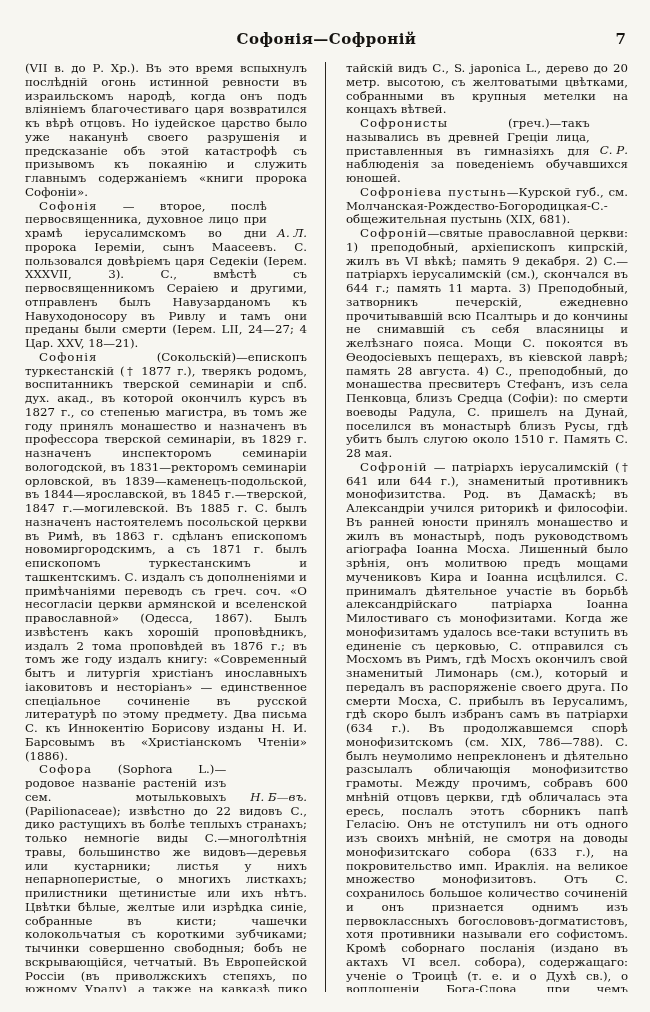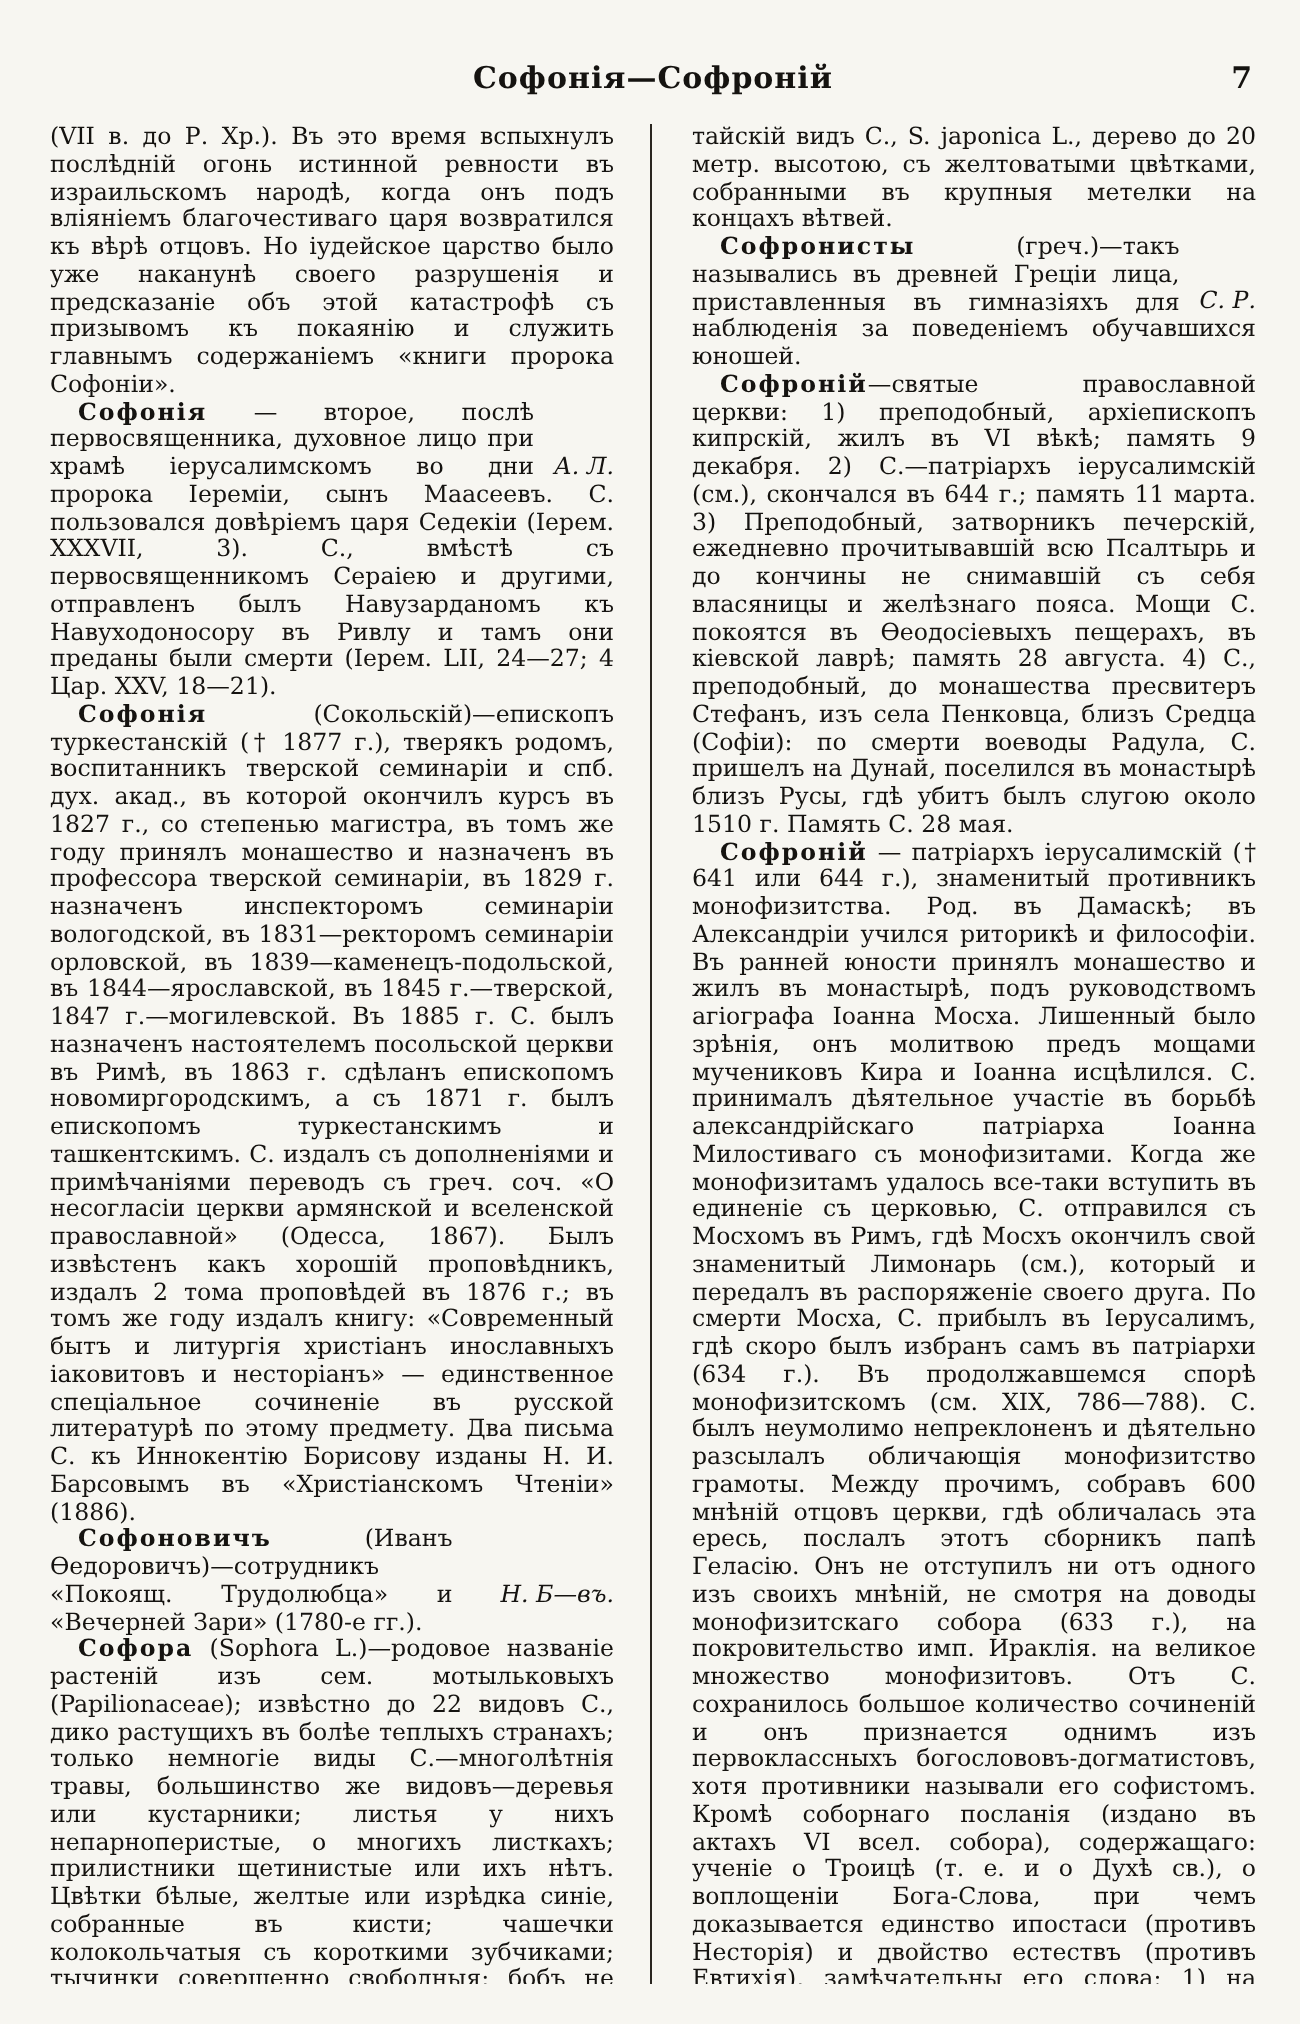--- a/index.html
+++ b/index.html
@@ -52,21 +52,21 @@
     width:1px;
     background:#2a2620;
     flex:0 0 1px;
   }
   p.para{
     margin:0;
     text-indent:14px;
   }
   p.para.cont{text-indent:0;}
   .lead{
-    font-weight:bold;
+    font-weight:normal;
     letter-spacing:1px;
   }
   .sig{
     float:right;
     font-style:italic;
     padding-left:10px;
     margin-top:41px;
   }
 </style>
 </head>
@@ -75,24 +75,24 @@
 <div class="page">
   <div class="header">
     <span class="header-title">Софонія—Софроній</span>
     <span class="page-number">7</span>
   </div>
   <div class="columns">
     <div class="column left" id="col-left">
         <p class="para cont">(VII в. до Р. Хр.). Въ это время вспыхнулъ послѣдній огонь истинной ревности въ израильскомъ народѣ, когда онъ подъ вліяніемъ благочестиваго царя возвратился къ вѣрѣ отцовъ. Но іудейское царство было уже наканунѣ своего разрушенія и предсказаніе объ этой катастрофѣ съ призывомъ къ покаянію и служить главнымъ содержаніемъ «книги пророка Софоніи».<span class="sig">А. Л.</span></p>
         <p class="para"><span class="lead">Софонія</span> — второе, послѣ первосвященника, духовное лицо при храмѣ іерусалимскомъ во дни пророка Іереміи, сынъ Маасеевъ. С. пользовался довѣріемъ царя Седекіи (Іерем. XXXVII, 3). С., вмѣстѣ съ первосвященникомъ Сераіею и другими, отправленъ былъ Навузарданомъ къ Навуходоносору въ Ривлу и тамъ они преданы были смерти (Іерем. LII, 24—27; 4 Цар. XXV, 18—21).</p>
         <p class="para"><span class="lead">Софонія</span> (Сокольскій)—епископъ туркестанскій († 1877 г.), тверякъ родомъ, воспитанникъ тверской семинаріи и спб. дух. акад., въ которой окончилъ курсъ въ 1827 г., со степенью магистра, въ томъ же году принялъ монашество и назначенъ въ профессора тверской семинаріи, въ 1829 г. назначенъ инспекторомъ семинаріи вологодской, въ 1831—ректоромъ семинаріи орловской, въ 1839—каменецъ-подольской, въ 1844—ярославской, въ 1845 г.—тверской, 1847 г.—могилевской. Въ 1885 г. С. былъ назначенъ настоятелемъ посольской церкви въ Римѣ, въ 1863 г. сдѣланъ епископомъ новомиргородскимъ, а съ 1871 г. былъ епископомъ туркестанскимъ и ташкентскимъ. С. издалъ съ дополненіями и примѣчаніями переводъ съ греч. соч. «О несогласіи церкви армянской и вселенской православной» (Одесса, 1867). Былъ извѣстенъ какъ хорошій проповѣдникъ, издалъ 2 тома проповѣдей въ 1876 г.; въ томъ же году издалъ книгу: «Современный бытъ и литургія христіанъ инославныхъ іаковитовъ и несторіанъ» — единственное спеціальное сочиненіе въ русской литературѣ по этому предмету. Два письма С. къ Иннокентію Борисову изданы Н. И. Барсовымъ въ «Христіанскомъ Чтеніи» (1886).<span class="sig">Н. Б—въ.</span></p>
-        <p class="para"><span class="lead">Софоновичъ</span> (Иванъ Ѳедоровичъ)—сотрудникъ «Покоящ. Трудолюбца» и «Вечерней Зари» (1780-е гг.).</p>
         <p class="para"><span class="lead">Софора</span> (Sophora L.)—родовое названіе растеній изъ сем. мотыльковыхъ (Papilionaceae); извѣстно до 22 видовъ С., дико растущихъ въ болѣе теплыхъ странахъ; только немногіе виды С.—многолѣтнія травы, большинство же видовъ—деревья или кустарники; листья у нихъ непарноперистые, о многихъ листкахъ; прилистники щетинистые или ихъ нѣтъ. Цвѣтки бѣлые, желтые или изрѣдка синіе, собранные въ кисти; чашечки колокольчатыя съ короткими зубчиками; тычинки совершенно свободныя; бобъ не вскрывающійся, четчатый. Въ Европейской Россіи (въ приволжскихъ степяхъ, по южному Уралу), а также на кавказѣ дико растетъ S. alopecuroides L.—многолѣтняя прижатопушистая трава, съ прямыми, высокими (до 80 стм.) стеблями и бѣловатыми цвѣтками, собранными въ верхушечныя кисти. Въ садахъ южной Россіи, а также въ Европѣ иногда разводится ки-</p>
       </div>
     <div class="divider"></div>
     <div class="column right" id="col-right">
         <p class="para cont">тайскій видъ С., S. japonica L., дерево до 20 метр. высотою, съ желтоватыми цвѣтками, собранными въ крупныя метелки на концахъ вѣтвей.<span class="sig">С. Р.</span></p>
         <p class="para"><span class="lead">Софронисты</span> (греч.)—такъ назывались въ древней Греціи лица, приставленныя въ гимназіяхъ для наблюденія за поведеніемъ обучавшихся юношей.</p>
+        <p class="para"><span class="lead">Софроніева пустынь</span>—Курской губ., см. Молчанская-Рождество-Богородицкая-С.-общежительная пустынь (XIX, 681).</p>
         <p class="para"><span class="lead">Софроній</span>—святые православной церкви: 1) преподобный, архіепископъ кипрскій, жилъ въ VI вѣкѣ; память 9 декабря. 2) С.—патріархъ іерусалимскій (см.), скончался въ 644 г.; память 11 марта. 3) Преподобный, затворникъ печерскій, ежедневно прочитывавшій всю Псалтырь и до кончины не снимавшій съ себя власяницы и желѣзнаго пояса. Мощи С. покоятся въ Ѳеодосіевыхъ пещерахъ, въ кіевской лаврѣ; память 28 августа. 4) С., преподобный, до монашества пресвитеръ Стефанъ, изъ села Пенковца, близъ Средца (Софіи): по смерти воеводы Радула, С. пришелъ на Дунай, поселился въ монастырѣ близъ Русы, гдѣ убитъ былъ слугою около 1510 г. Память С. 28 мая.</p>
         <p class="para"><span class="lead">Софроній</span> — патріархъ іерусалимскій († 641 или 644 г.), знаменитый противникъ монофизитства. Род. въ Дамаскѣ; въ Александріи учился риторикѣ и философіи. Въ ранней юности принялъ монашество и жилъ въ монастырѣ, подъ руководствомъ агіографа Іоанна Мосха. Лишенный было зрѣнія, онъ молитвою предъ мощами мучениковъ Кира и Іоанна исцѣлился. С. принималъ дѣятельное участіе въ борьбѣ александрійскаго патріарха Іоанна Милостиваго съ монофизитами. Когда же монофизитамъ удалось все-таки вступить въ единеніе съ церковью, С. отправился съ Мосхомъ въ Римъ, гдѣ Мосхъ окончилъ свой знаменитый Лимонарь (см.), который и передалъ въ распоряженіе своего друга. По смерти Мосха, С. прибылъ въ Іерусалимъ, гдѣ скоро былъ избранъ самъ въ патріархи (634 г.). Въ продолжавшемся спорѣ монофизитскомъ (см. XIX, 786—788). С. былъ неумолимо непреклоненъ и дѣятельно разсылалъ обличающія монофизитство грамоты. Между прочимъ, собравъ 600 мнѣній отцовъ церкви, гдѣ обличалась эта ересь, послалъ этотъ сборникъ папѣ Геласію. Онъ не отступилъ ни отъ одного изъ своихъ мнѣній, не смотря на доводы монофизитскаго собора (633 г.), на покровительство имп. Ираклія. на великое множество монофизитовъ. Отъ С. сохранилось большое количество сочиненій и онъ признается однимъ изъ первоклассныхъ богослововъ-догматистовъ, хотя противники называли его софистомъ. Кромѣ соборнаго посланія (издано въ актахъ VI всел. собора), содержащаго: ученіе о Троицѣ (т. е. и о Духѣ св.), о воплощеніи Бога-Слова, при чемъ доказывается единство ипостаси (противъ Несторія) и двойство естествъ (противъ Евтихія), замѣчательны его слова: 1) на крещеніе Спасителя — апологія двухъ естествъ въ Іисусѣ Христѣ, а вмѣстѣ—ученіе о двухъ дѣйствіяхъ и воляхъ; 2) о крестѣ (два слова изданы Гретцеромъ), во второмъ изъ</p>
       </div>
   </div>
 </div>
 
 </body></html>

